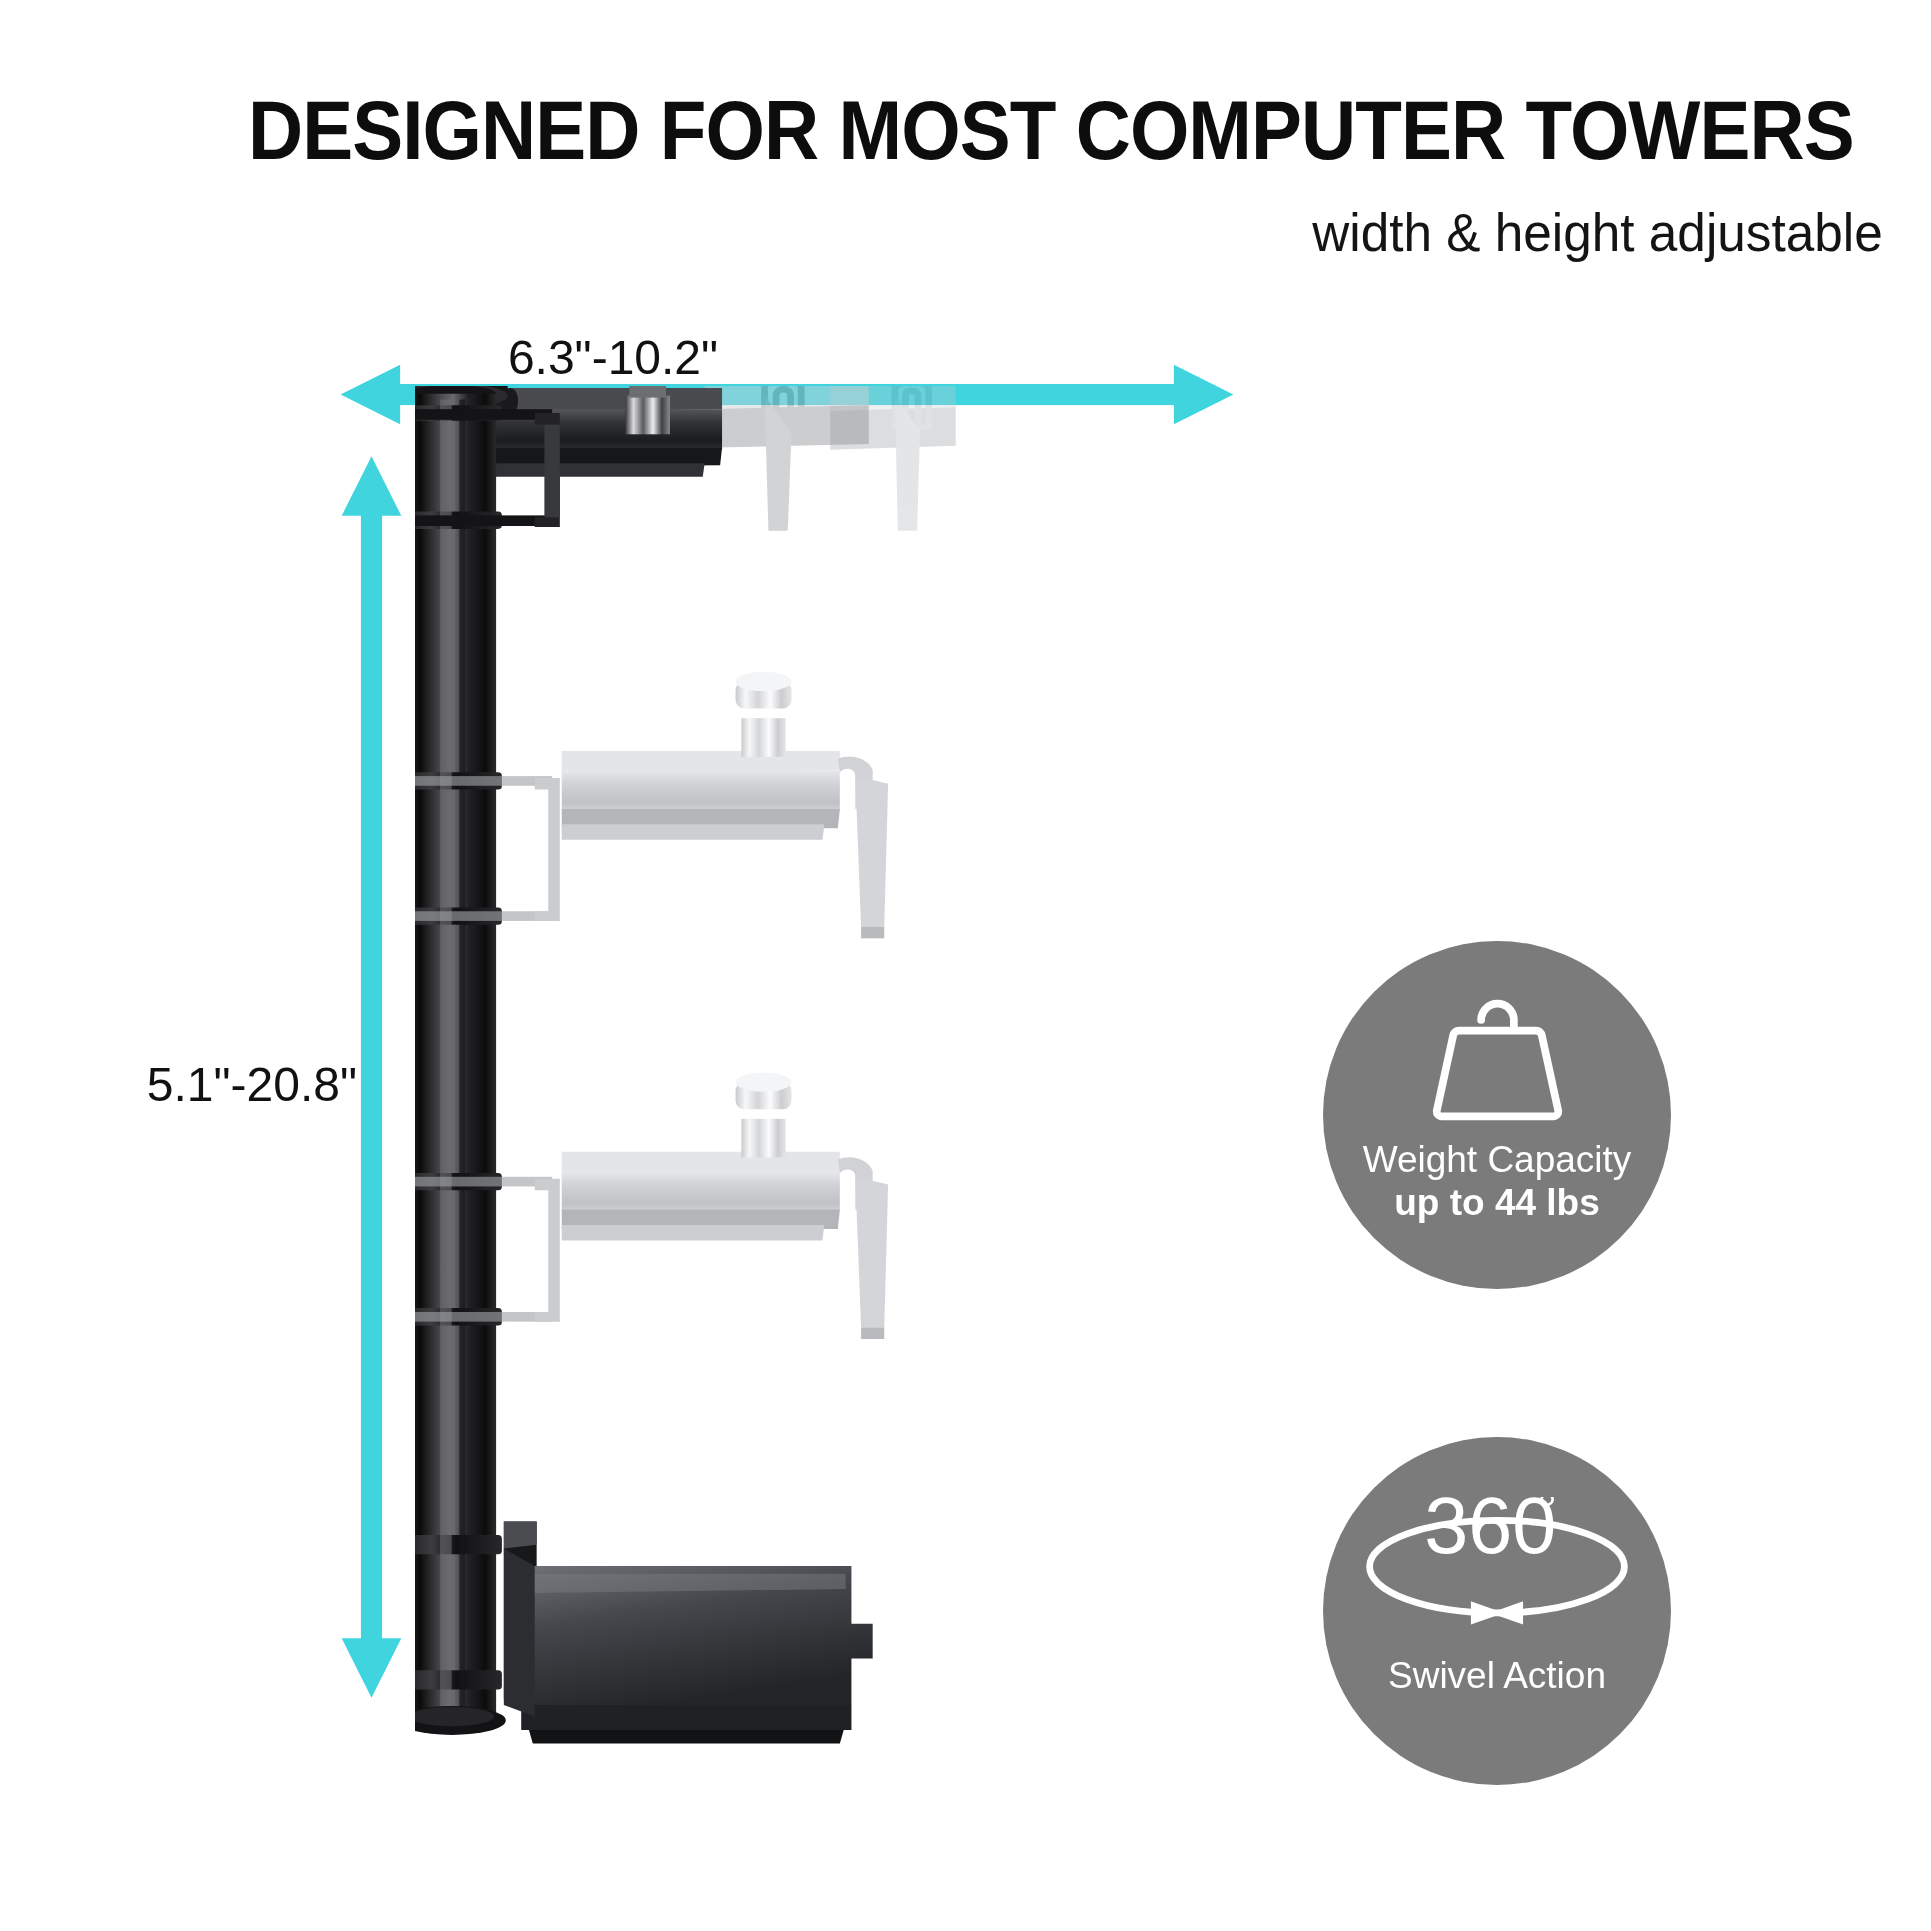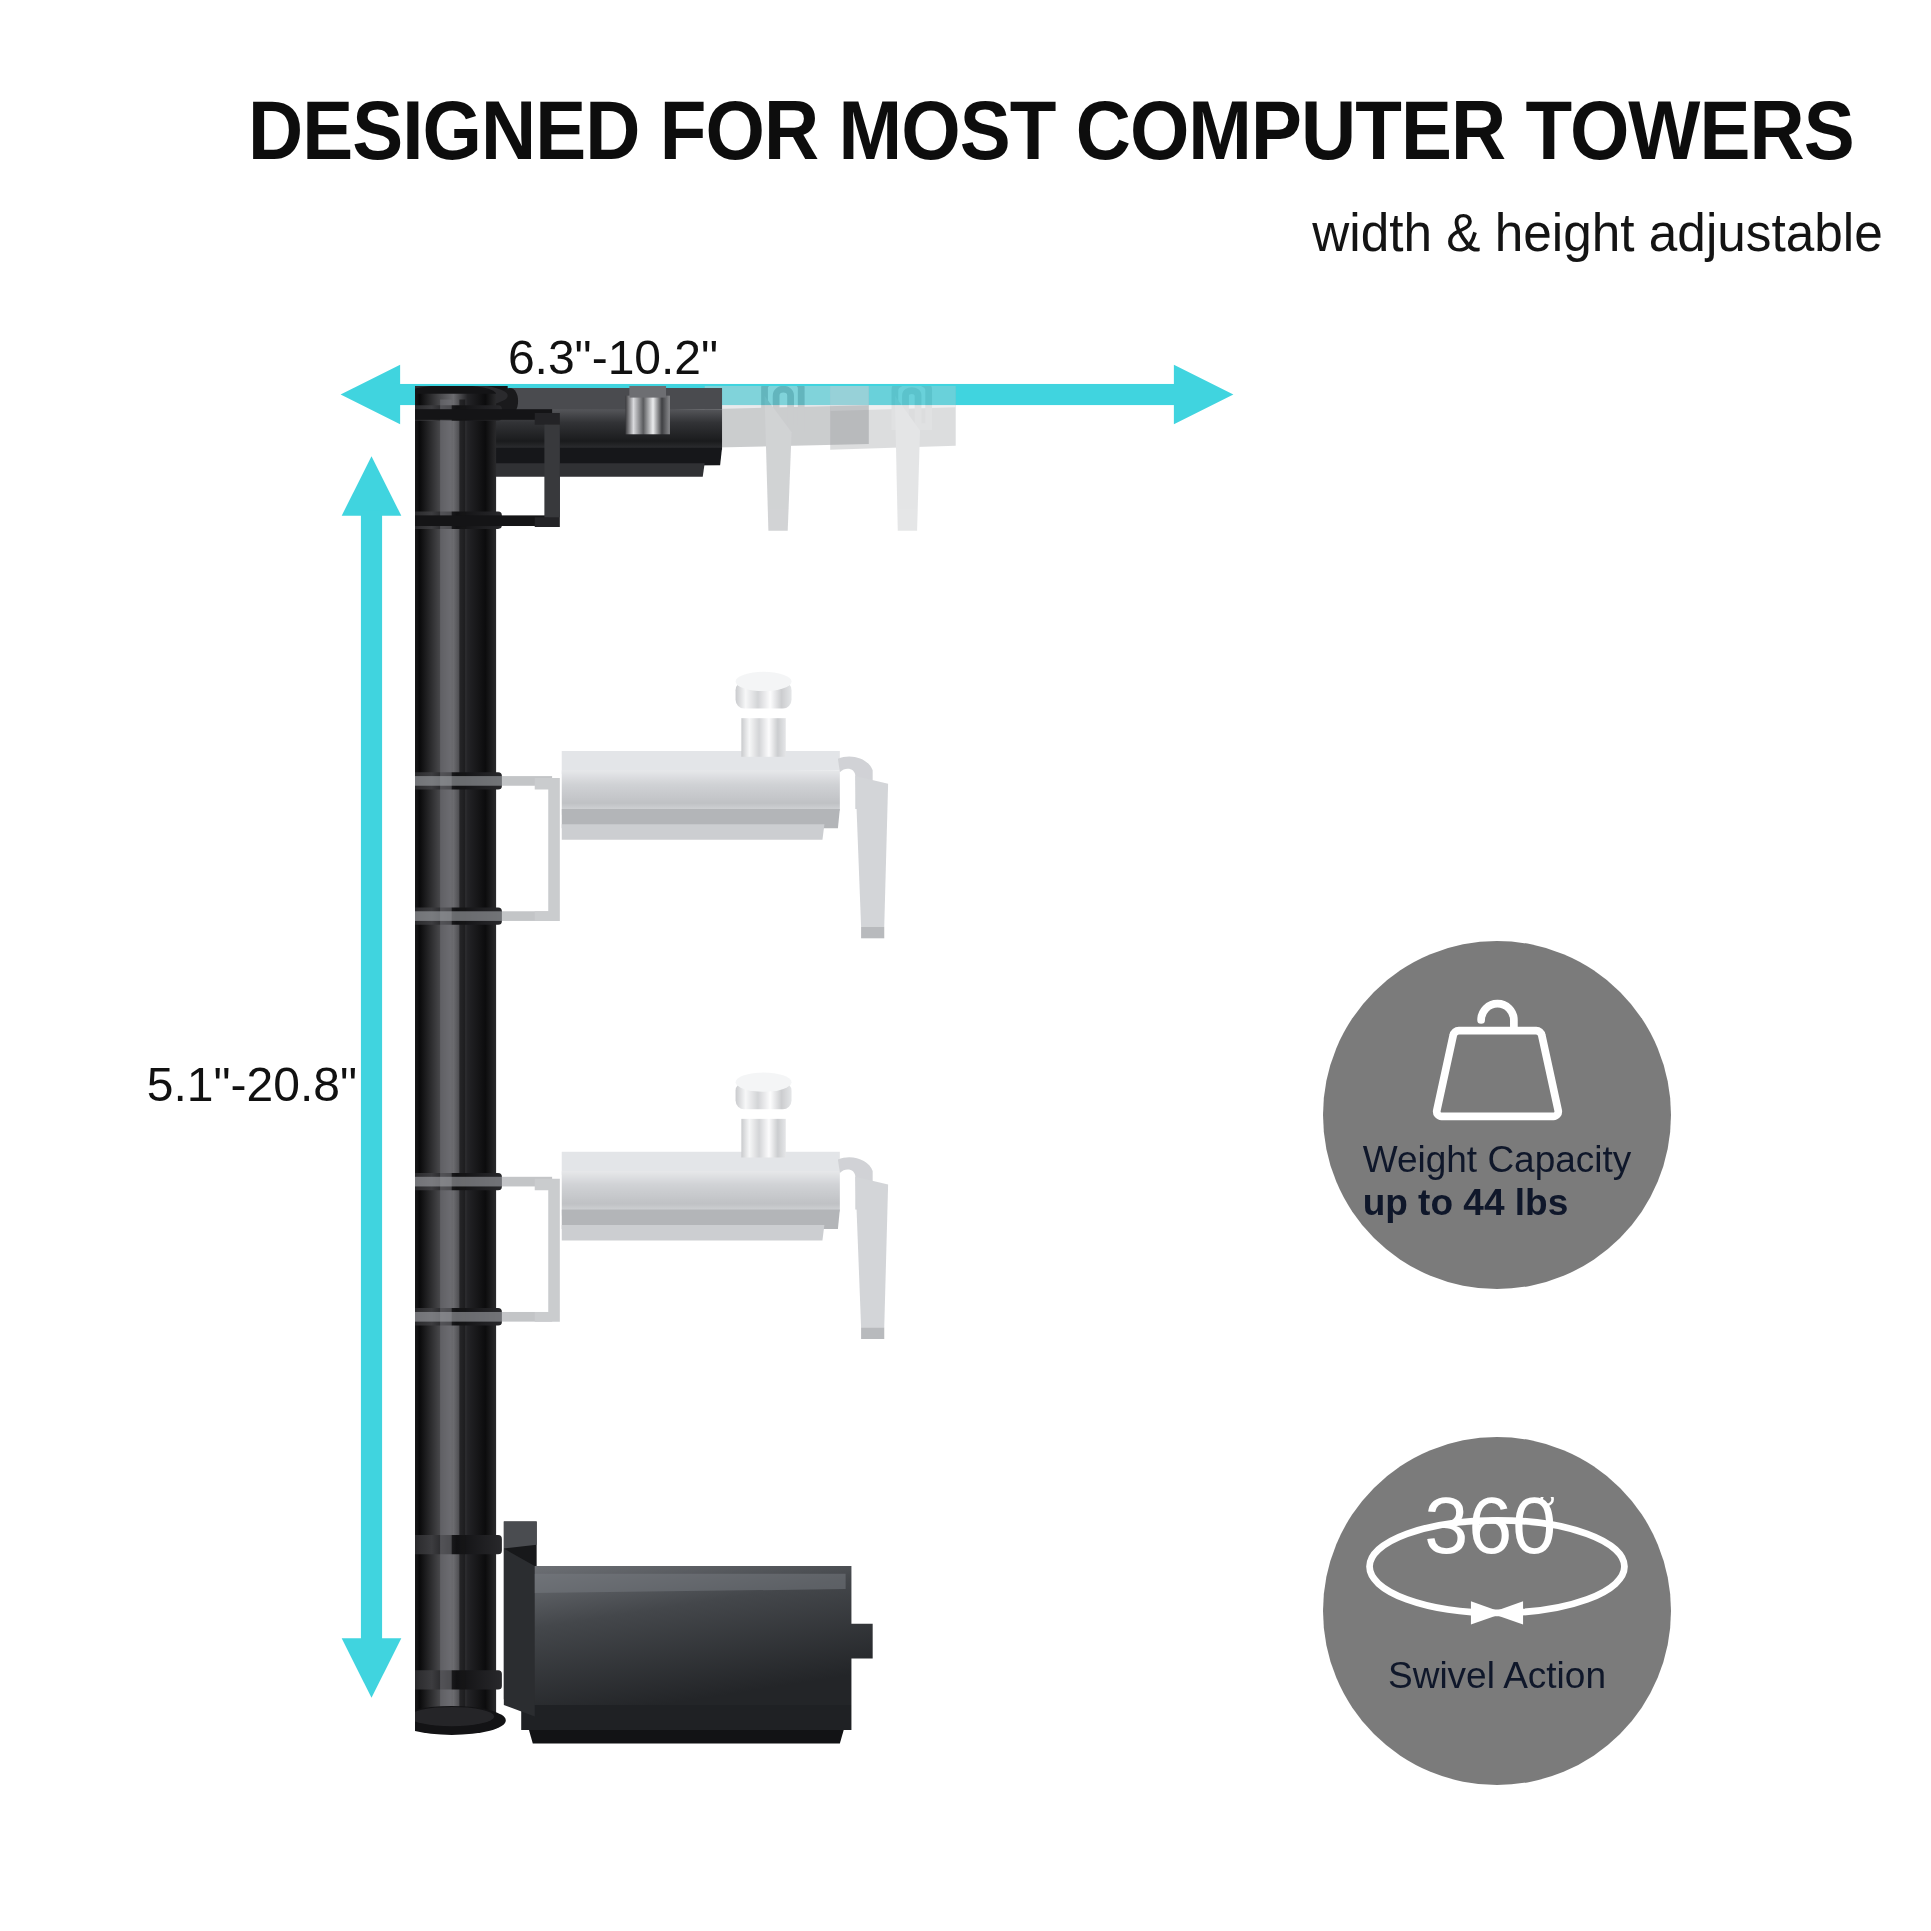--- a/index.html
+++ b/index.html
@@ -95,24 +95,25 @@
     margin-top: 46px;
     height: 145px;
     display: flex;
     align-items: center;
     justify-content: center;
   }
   #badge-swivel-action .badge-icon { margin-top: 60px; height: 145px; text-align: center; }
 
   .badge-caption {
     margin-top: 5.8px;
+    text-align: center;
     font-family: "Liberation Sans", sans-serif;
     font-size: 37px;
     line-height: 1.17;
-    color: #0f172a;
+    color: #ffffff;
   }
   .badge-caption .line2 { display: block; font-weight: bold; }
   #badge-swivel-action .badge-caption { margin-top: 12px; }
 </style>
 </head>
 <body style="background: rgb(255, 255, 255);">
 
 <div id="header">
   <h1 id="page-title">DESIGNED FOR MOST COMPUTER TOWERS</h1>
   <h2 id="page-subtitle">width &amp; height adjustable</h2>

